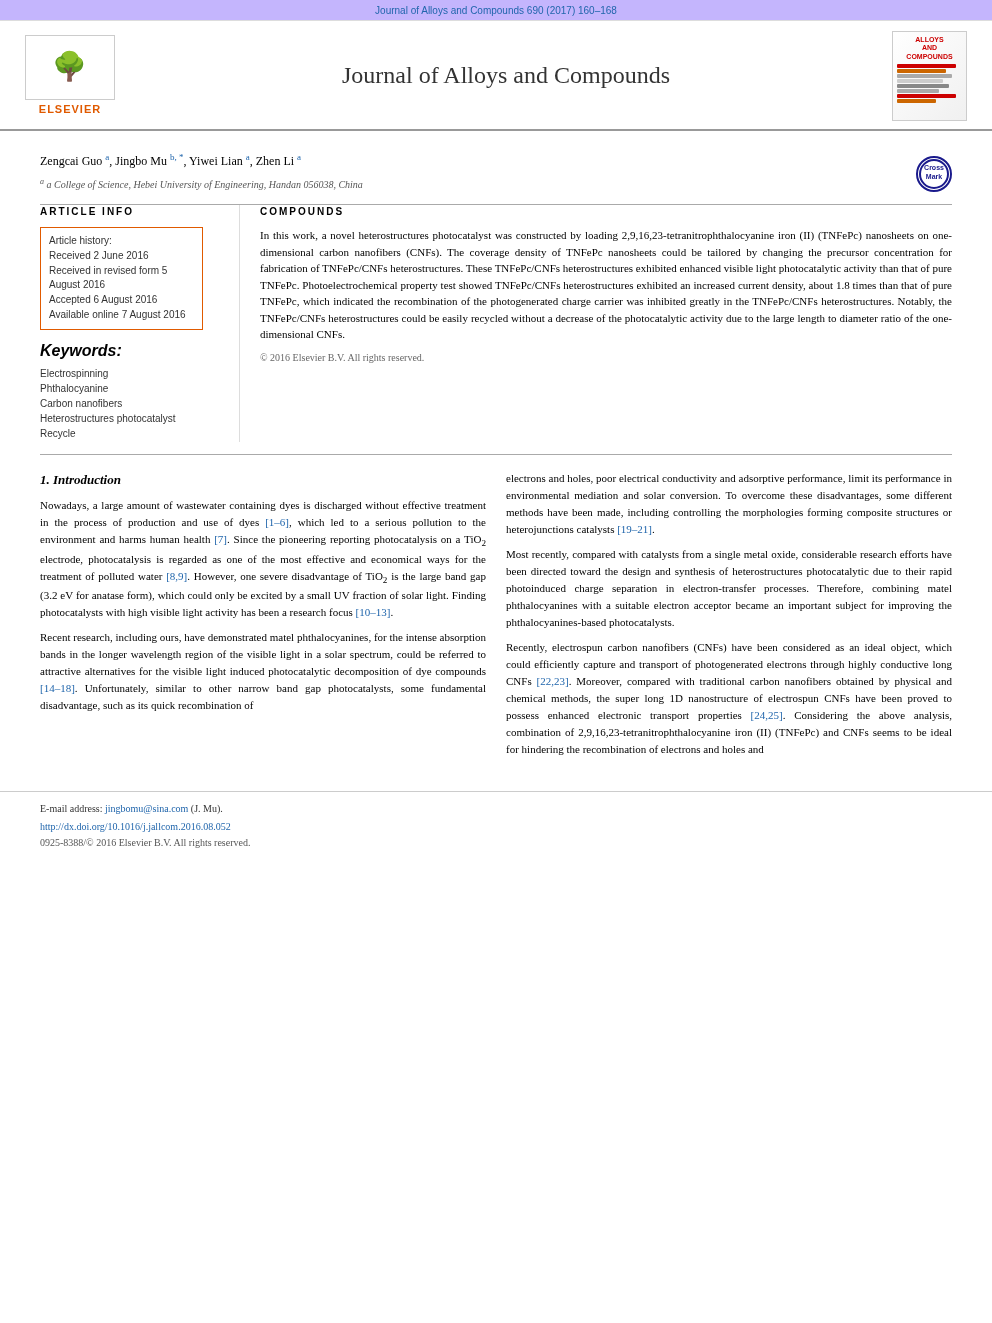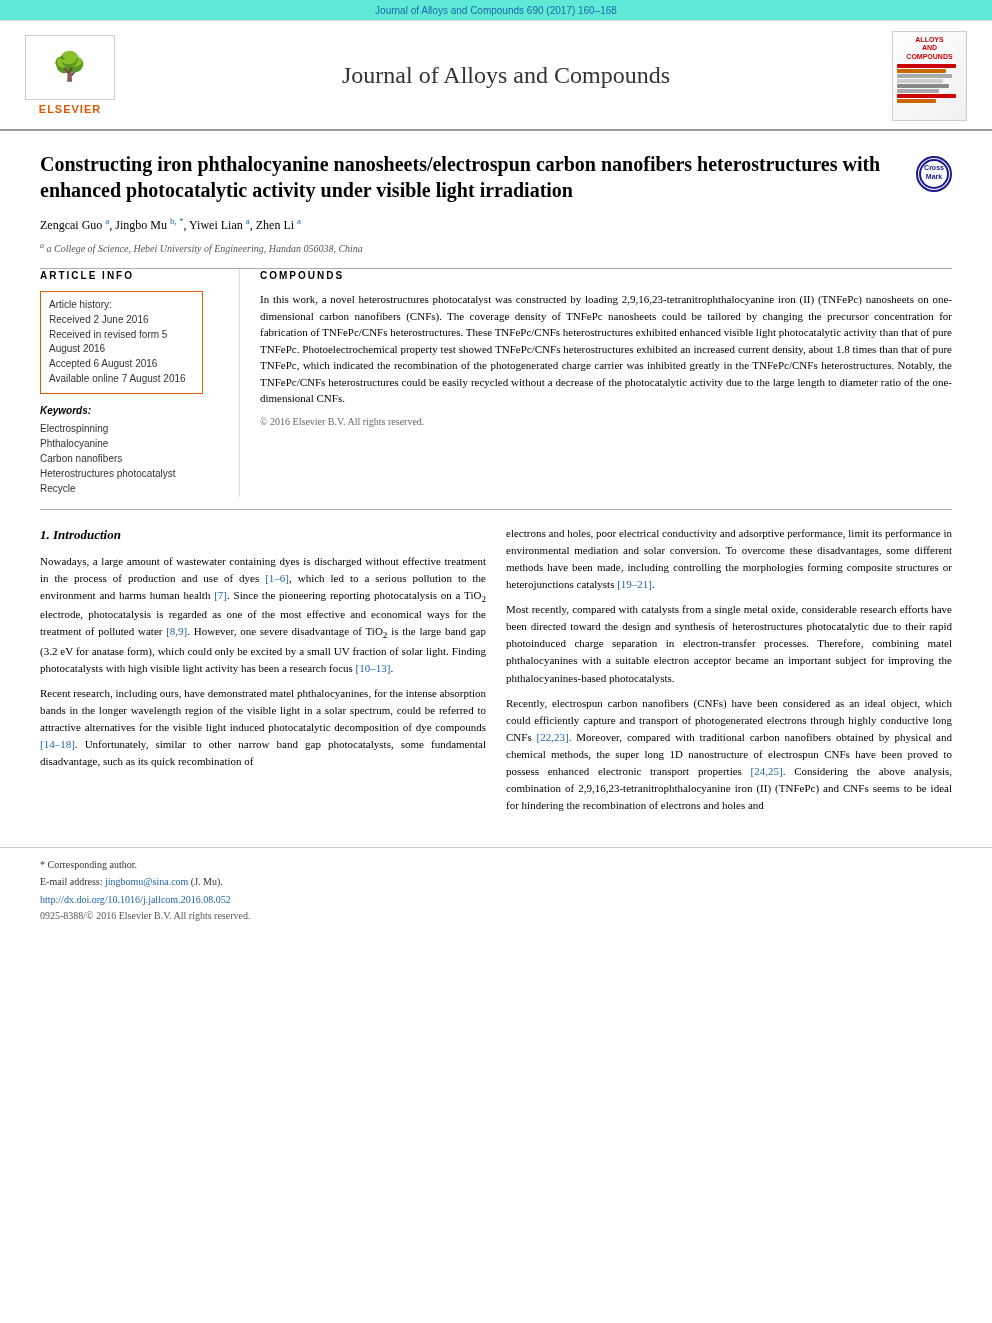--- a/index.html
+++ b/index.html
@@ -12,21 +12,21 @@
       font-size: 12px;
       line-height: 1.4;
     }
     .page-wrapper {
       width: 992px;
       background: #fff;
       padding: 0;
     }
     
     .top-bar {
-      background: #5eead4;
+      background: #c4b5fd;
       text-align: center;
       font-size: 10px;
       color: #2166ac;
       border-bottom: 1px solid #ddd;
       padding: 4px 0 2px 0;
       font-family: Arial, sans-serif;
     }
     
     .journal-header {
       display: flex;
@@ -214,21 +214,21 @@
     .article-info-box div {
       margin-bottom: 1px;
     }
     .article-info-label {
       font-size: 10px;
     }
     .keywords-section {
       margin-top: 8px;
     }
     .keywords-title {
-      font-size: 10px;
+      font-size: 16px;
       font-style: italic;
       font-weight: bold;
       font-family: Arial, sans-serif;
       color: #000;
       margin-bottom: 4px;
     }
     .keyword-item {
       font-size: 10px;
       color: #333;
       margin-bottom: 1px;
@@ -353,21 +353,20 @@
   <div class="article-section">
     <div style="float:right; margin-left:15px; margin-top:5px;">
       <div class="crossmark-circle">
         <svg width="32" height="32" viewBox="0 0 32 32">
           <circle cx="16" cy="16" r="14" fill="none" stroke="#1a1a8c" stroke-width="2"></circle>
           <text x="16" y="12" font-size="7" fill="#1a1a8c" font-family="Arial" font-weight="bold" text-anchor="middle">Cross</text>
           <text x="16" y="21" font-size="7" fill="#1a1a8c" font-family="Arial" font-weight="bold" text-anchor="middle">Mark</text>
         </svg>
       </div>
     </div>
-    <h1 class="article-title">Constructing iron phthalocyanine nanosheets/electrospun carbon nanofibers heterostructures with enhanced photocatalytic activity under visible light irradiation</h1>
     <div class="authors-line">
       <span>Zengcai Guo <sup>a</sup>, Jingbo Mu <sup>b, *</sup>, Yiwei Lian <sup>a</sup>, Zhen Li <sup>a</sup></span>
     </div>
     <div class="affiliation-line">
       <sup style="font-size:8px;">a</sup> <span>a College of Science, Hebei University of Engineering, Handan 056038, China</span>
     </div>
   </div>
 
   <hr class="divider-line" style="margin: 0 40px;">
 
@@ -423,23 +422,20 @@
         </p>
         <p class="body-para">
           Recently, electrospun carbon nanofibers (CNFs) have been considered as an ideal object, which could efficiently capture and transport of photogenerated electrons through highly conductive long CNFs <a class="inline-ref">[22,23]</a>. Moreover, compared with traditional carbon nanofibers obtained by physical and chemical methods, the super long 1D nanostructure of electrospun CNFs have been proved to possess enhanced electronic transport properties <a class="inline-ref">[24,25]</a>. Considering the above analysis, combination of 2,9,16,23-tetranitrophthalocyanine iron (II) (TNFePc) and CNFs seems to be ideal for hindering the recombination of electrons and holes and
         </p>
       </div>
     </div>
   </div>
 
   <div class="footer-section">
     <div class="footer-note">
-      <span>* Corresponding author.</span>
-    </div>
-    <div class="footer-note">
       <span>E-mail address:</span>
       <a class="footer-email">jingbomu@sina.com</a>
       <span>(J. Mu).</span>
     </div>
     <div class="footer-doi">
       <a>http://dx.doi.org/10.1016/j.jallcom.2016.08.052</a>
     </div>
     <div class="footer-copyright">0925-8388/© 2016 Elsevier B.V. All rights reserved.</div>
   </div>
 

